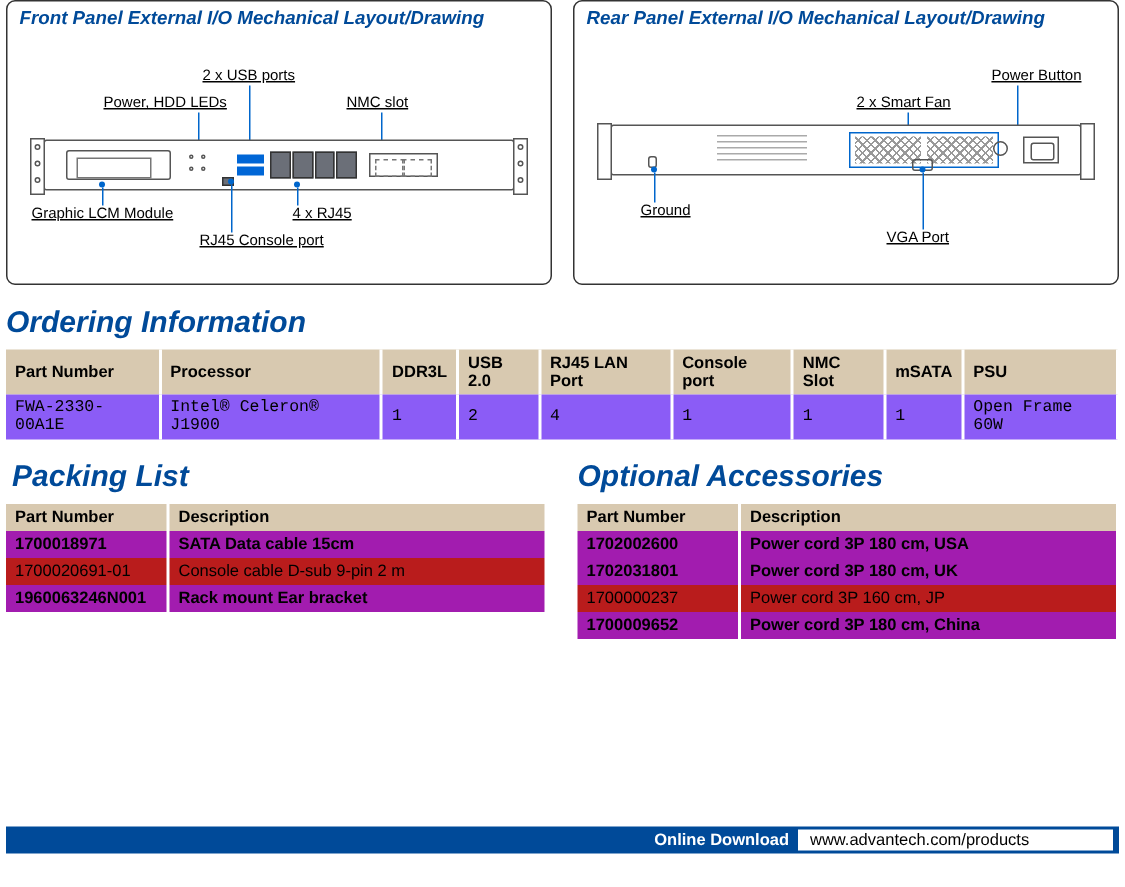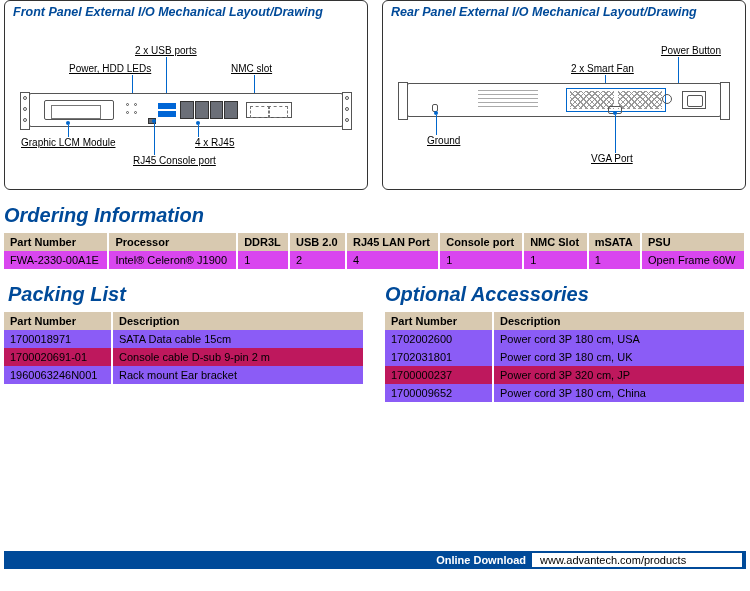--- a/index.html
+++ b/index.html
@@ -91,29 +91,29 @@
     font-weight: bold;
     font-style: italic;
     margin: 14px 4px 6px 4px;
   }
 
   
   table { border-collapse: collapse; font-size: 11px; }
   .ordering-table { width: calc(100% - 8px); margin: 0 4px; }
   .ordering-table th, .ordering-table td { text-align: left; padding: 3px 6px; border-right: 2px solid #fff; }
   .ordering-table th { background: #d8c9b0; font-weight: bold; }
-  .ordering-table td { background: #d946ef; }
+  .ordering-table td { background: #8b5cf6; font-family: Liberation Mono, monospace; }
 
   .two-col-row { display:flex; gap: 20px; margin: 0 4px; }
   .col { flex:1; }
   .list-table { width: 100%; }
   .list-table th, .list-table td { text-align:left; padding:3px 6px; border-right:2px solid #fff;}
   .list-table th { background:#d8c9b0; font-weight:bold;}
-  .list-table tr.odd td { background:#8b5cf6; }
-  .list-table tr.even td { background:#be185d; }
+  .list-table tr.odd td { background:#a21caf;font-weight:bold; }
+  .list-table tr.even td { background:#b91c1c; }
 
   
   .footer-bar {
     position:absolute; left:4px; right:4px; bottom:22px; height:18px;
     background:#004a99; display:flex; align-items:center; justify-content:flex-end;
     padding-right:4px;
   }
   .footer-bar .dl-label{ color:#fff; font-weight:bold; font-size:11px; padding:0 6px;}
   .footer-bar .dl-box{ background:#fff; color:#000; font-size:11px; padding:1px 8px; min-width:210px; text-align:left;}
 </style>
@@ -289,21 +289,21 @@
         <tr class="odd">
           <td>1702002600</td>
           <td>Power cord 3P 180 cm, USA</td>
         </tr>
         <tr class="odd">
           <td>1702031801</td>
           <td>Power cord 3P 180 cm, UK</td>
         </tr>
         <tr class="even">
           <td>1700000237</td>
-          <td>Power cord 3P 320 cm, JP</td>
+          <td>Power cord 3P 160 cm, JP</td>
         </tr>
         <tr class="odd">
           <td>1700009652</td>
           <td>Power cord 3P 180 cm, China</td>
         </tr>
       </tbody>
     </table>
   </div>
 </div>
 

